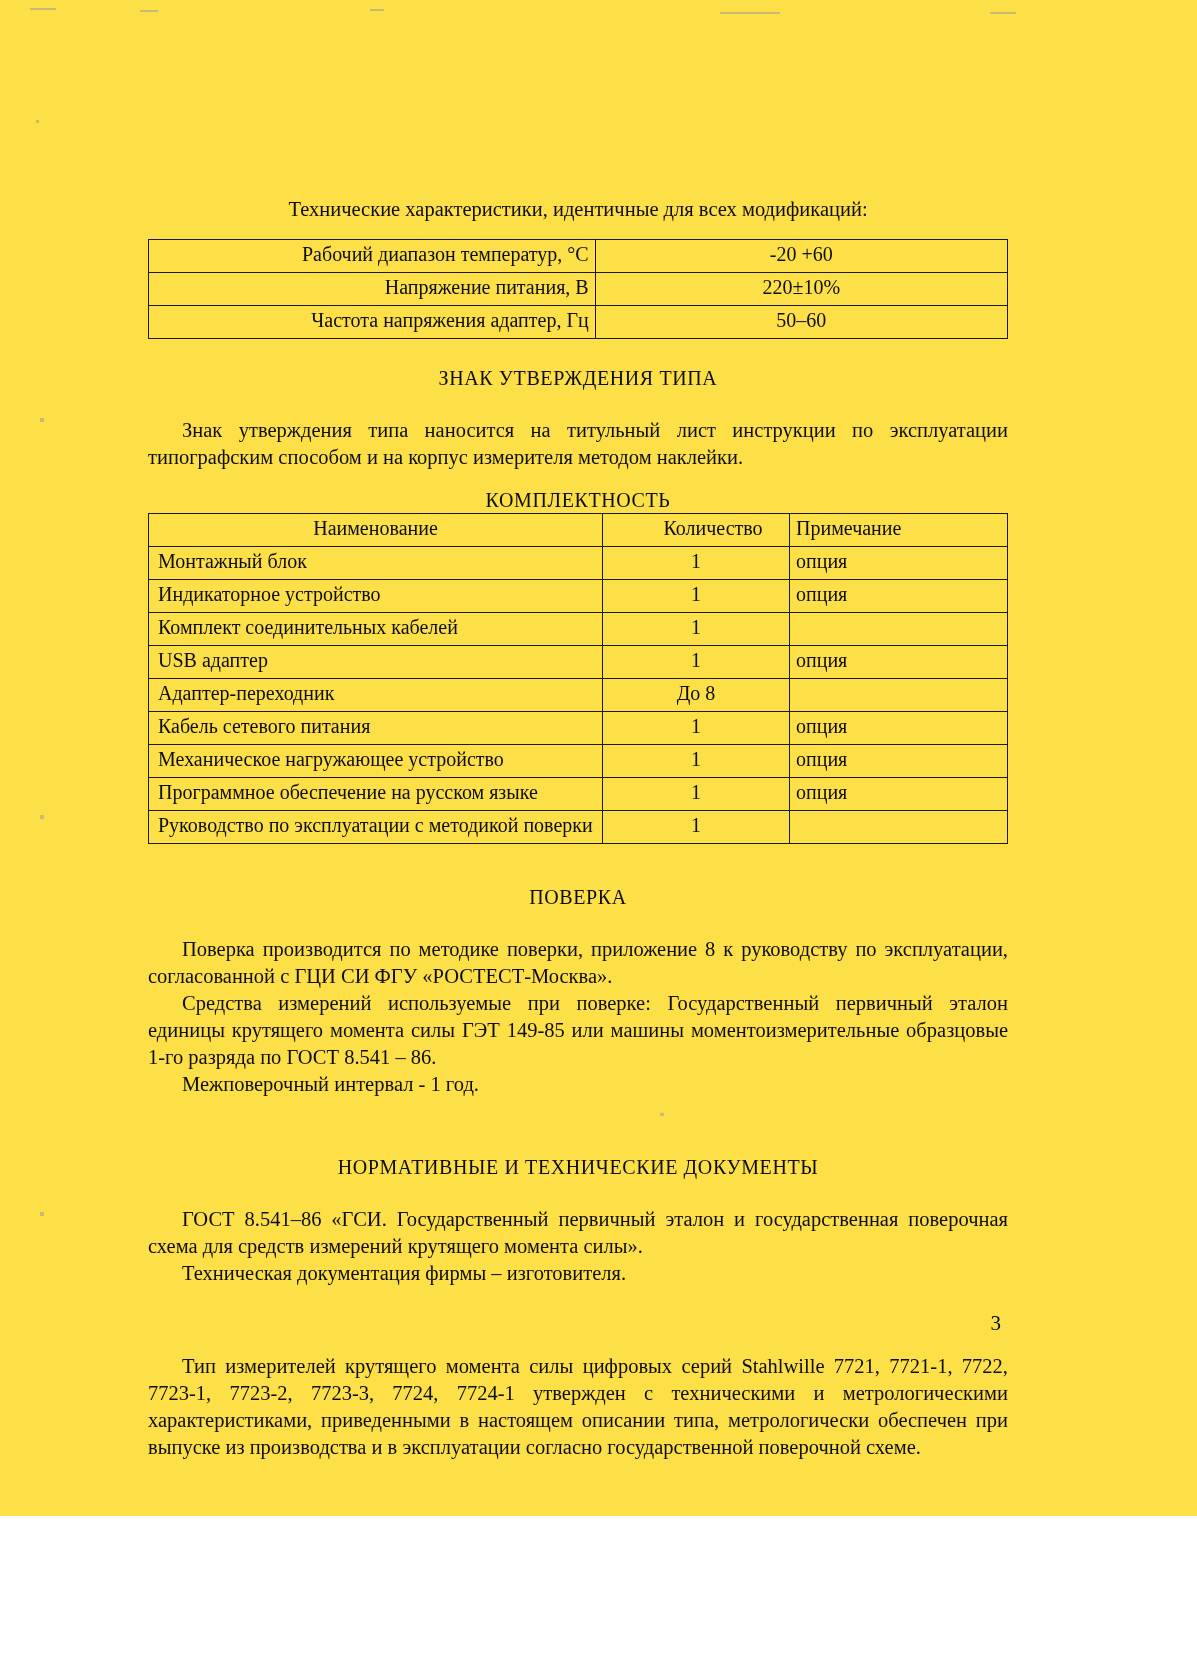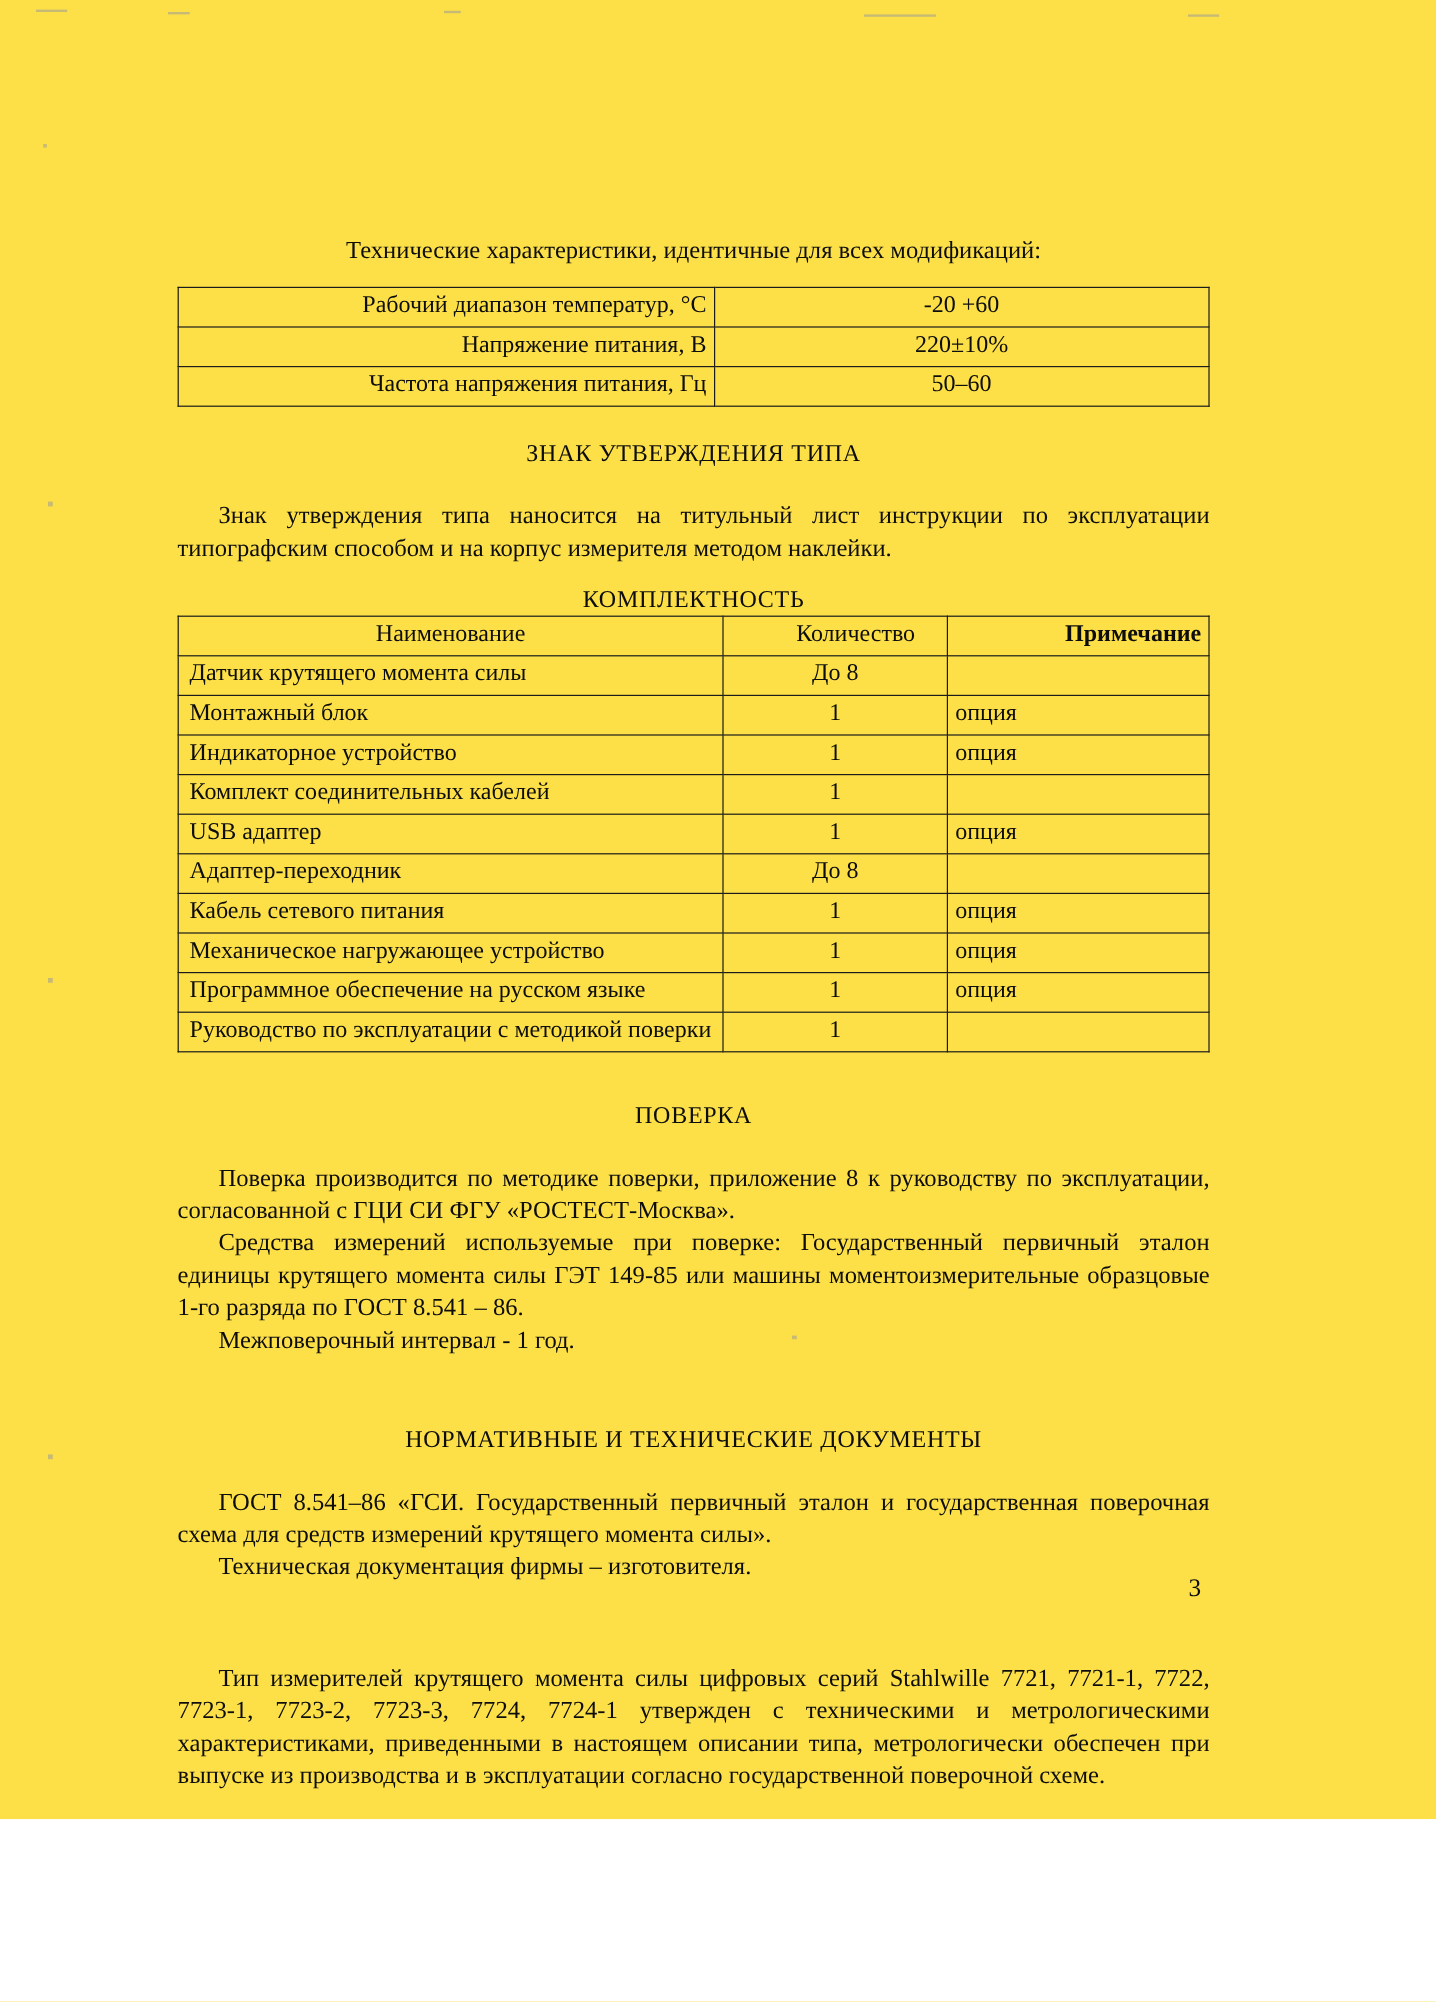--- a/index.html
+++ b/index.html
@@ -66,21 +66,21 @@
     padding: 2px 6px 4px 6px;
     font-weight: normal;
     vertical-align: middle;
     height: 26px;
   }
   .tbl-specs td.name { text-align: right; width: 52%; padding-left: 9px;}
   .tbl-specs td.value { text-align: center; }
 
   .tbl-kit th.c1 { text-align: center; }
   .tbl-kit th.c2 { text-align: center; width: 140px; padding-left: 40px; }
-  .tbl-kit th.c3 { text-align: right; width: 205px; font-weight: bold; }
+  .tbl-kit th.c3 { text-align: left; width: 205px; }
   .tbl-kit td.c1 { text-align: left; padding-left: 9px; }
   .tbl-kit td.c2 { text-align: center; }
   .tbl-kit td.c3 { text-align: left; }
 
   .page-number {
     position: absolute;
     right: 196px;
     bottom: 180px;
     font-size: 21px;
   }
@@ -121,21 +121,21 @@
       <tbody>
         <tr>
           <td class="name">Рабочий диапазон температур, °С</td>
           <td class="value">-20 +60</td>
         </tr>
         <tr>
           <td class="name">Напряжение питания, В</td>
           <td class="value">220±10%</td>
         </tr>
         <tr>
-          <td class="name">Частота напряжения питания, Гц</td>
+          <td class="name">Частота напряжения адаптер, Гц</td>
           <td class="value">50–60</td>
         </tr>
       </tbody>
     </table>
 
     <div class="gap-md"></div>
 
     <div class="section-heading">ЗНАК УТВЕРЖДЕНИЯ ТИПА</div>
 
     <div class="gap-md"></div>
@@ -149,25 +149,20 @@
     <table class="tbl-kit">
       <thead>
         <tr>
           <th class="c1">Наименование</th>
           <th class="c2">Количество</th>
           <th class="c3">Примечание</th>
         </tr>
       </thead>
       <tbody>
         <tr>
-          <td class="c1">Датчик крутящего момента силы</td>
-          <td class="c2">До 8</td>
-          <td class="c3"></td>
-        </tr>
-        <tr>
           <td class="c1">Монтажный блок</td>
           <td class="c2">1</td>
           <td class="c3">опция</td>
         </tr>
         <tr>
           <td class="c1">Индикаторное устройство</td>
           <td class="c2">1</td>
           <td class="c3">опция</td>
         </tr>
         <tr>

